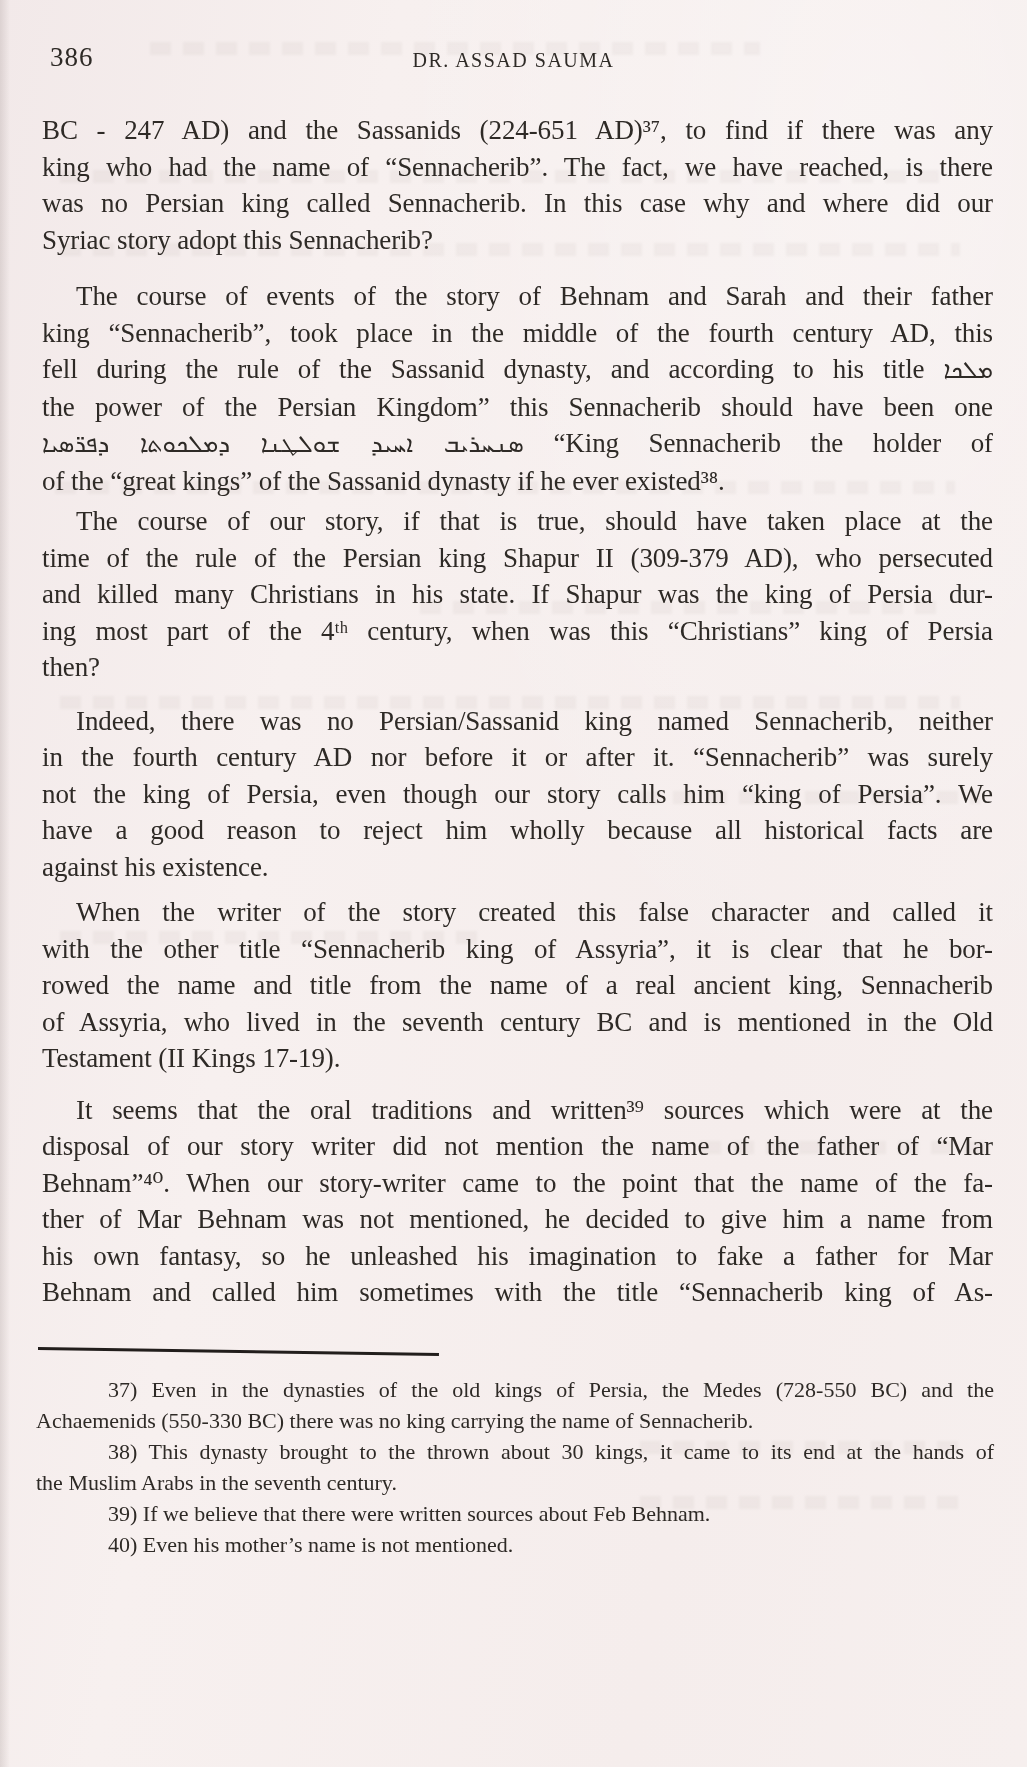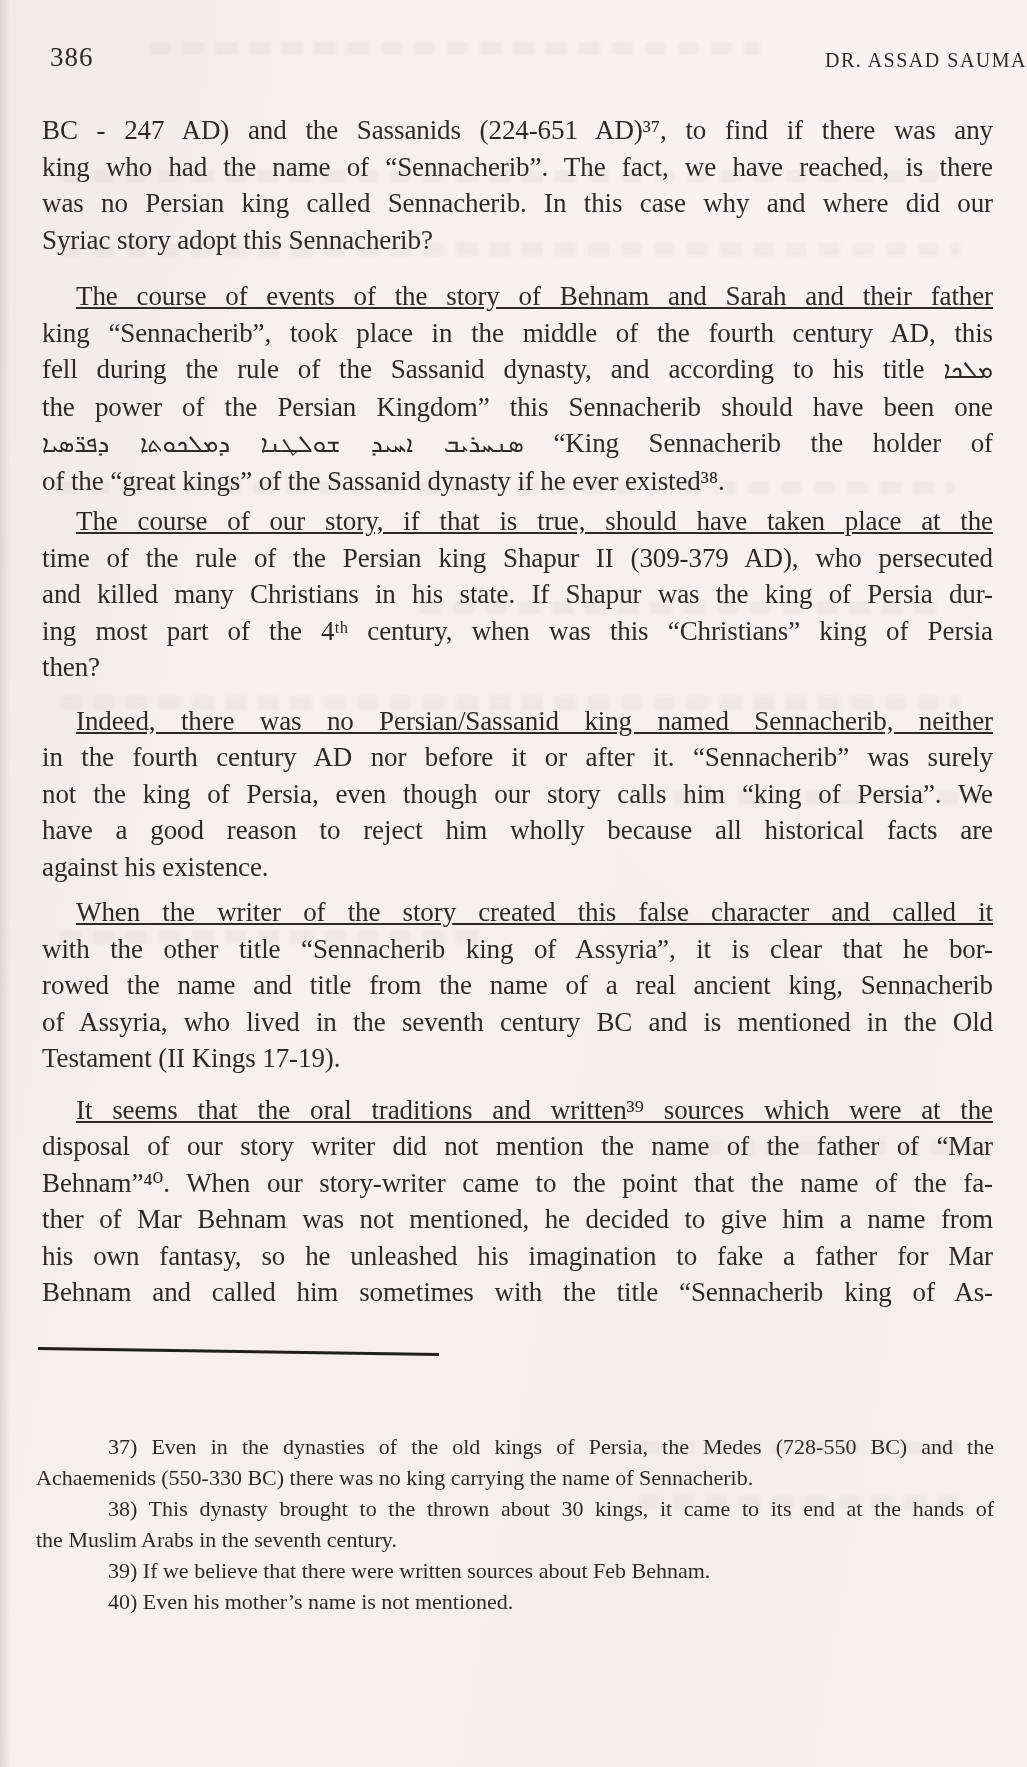--- a/index.html
+++ b/index.html
@@ -13,42 +13,42 @@
     overflow:hidden;
     font-family:"Liberation Serif","DejaVu Serif",serif;
     color:#2e2a26;
   }
   
   .edge-shade{position:absolute;left:0;top:0;bottom:0;width:10px;
     background:linear-gradient(90deg, rgba(120,105,102,0.18), rgba(120,105,102,0));}
 
   
   .hdr-num{position:absolute;left:50px;top:42px;font-size:27px;letter-spacing:1px;}
-  .hdr-title{position:absolute;left:0;right:0;top:49px;text-align:right;
+  .hdr-title{position:absolute;left:0;right:0;top:49px;text-align:center;
     font-size:20px;letter-spacing:1.5px;}
 
   
   .bodytext{position:absolute;left:42px;top:112px;width:951px;
     font-size:27px;letter-spacing:-0.1px;}
   .p{margin:0;padding:0;}
   .p2{margin-top:20px;}
   .p3{margin-top:4px;}
   .p4{margin-top:17px;}
   .p5{margin-top:9px;}
   .p6{margin-top:15px;}
   .ln{display:block;line-height:36.5px;white-space:normal;
     text-align:justify;text-align-last:left;}
   .ln.j{text-align-last:justify;}
-  .ind .ln:first-child{padding-left:34px;text-decoration:underline;}
+  .ind .ln:first-child{padding-left:34px;}
   .syr{font-family:"DejaVu Sans","Liberation Sans",sans-serif;font-weight:400;font-size:24px;}
 
   
   .fnrule{position:absolute;left:38px;top:1347px;width:401px;height:3px;
     background:#221e1c;transform:rotate(0.85deg);transform-origin:left center;}
-  .footnotes{position:absolute;left:36px;top:1431px;width:958px;font-size:22px;}
+  .footnotes{position:absolute;left:36px;top:1374px;width:958px;font-size:22px;}
   .fn{margin:0;padding:0;}
   .fn .ln{line-height:31px;}
   .find{padding-left:72px;}
 
   
   .smudge{position:absolute;height:13px;opacity:0.55;filter:blur(1.6px);
     background:repeating-linear-gradient(90deg,
       rgba(150,131,128,0.14) 0 21px, rgba(150,131,128,0) 21px 33px);}
   .s1{left:150px;top:42px;width:610px;}
   .s2{left:60px;top:170px;width:880px;}

